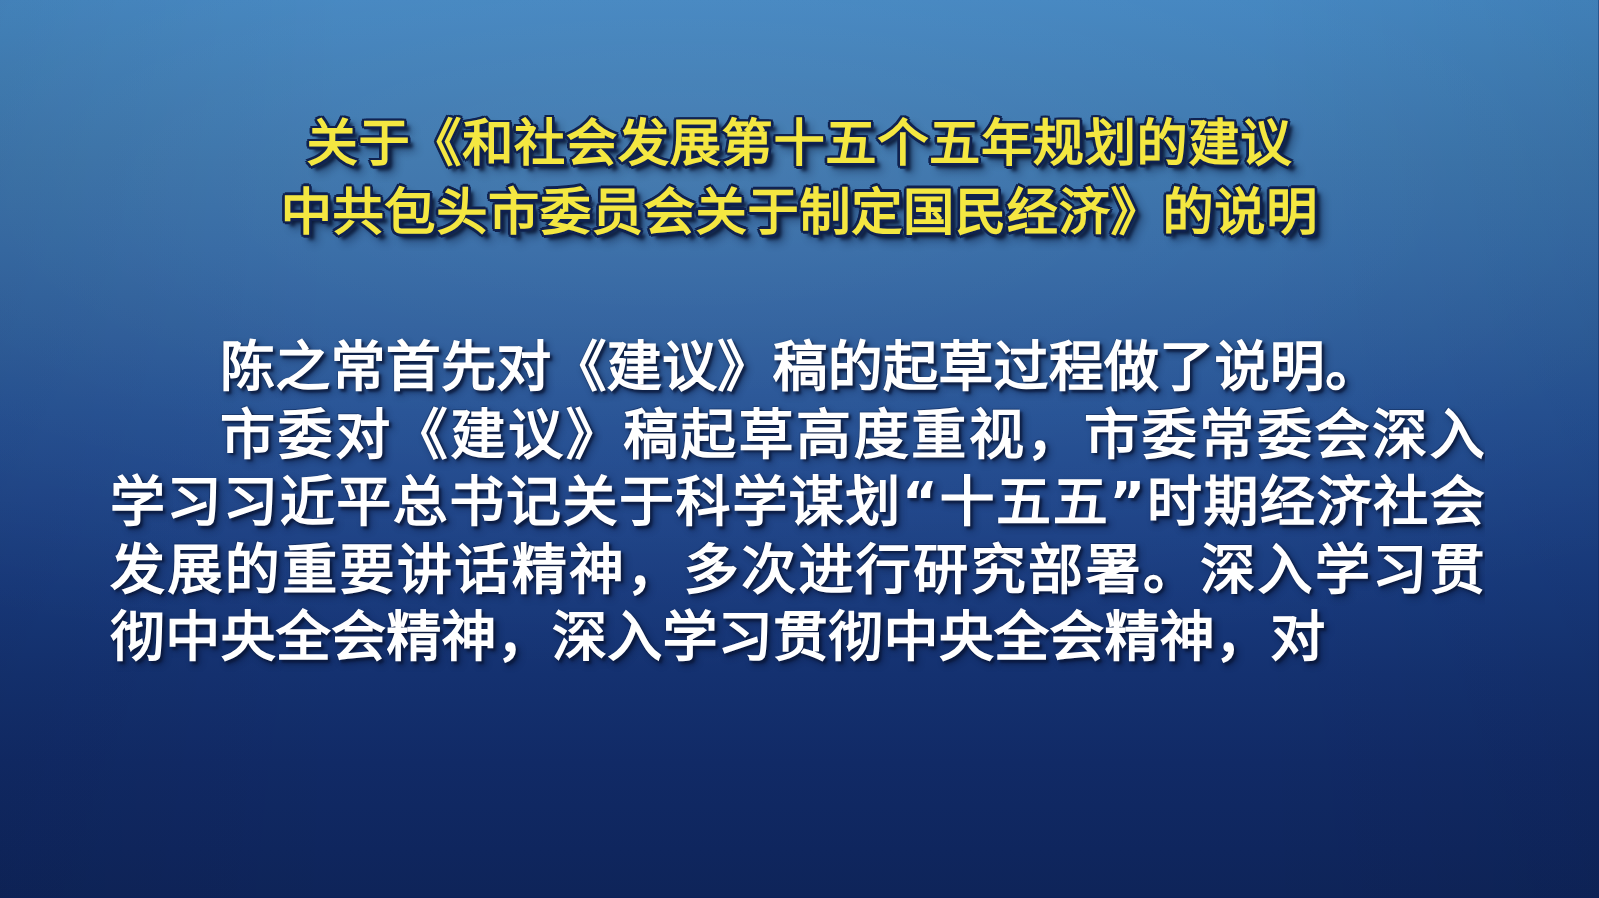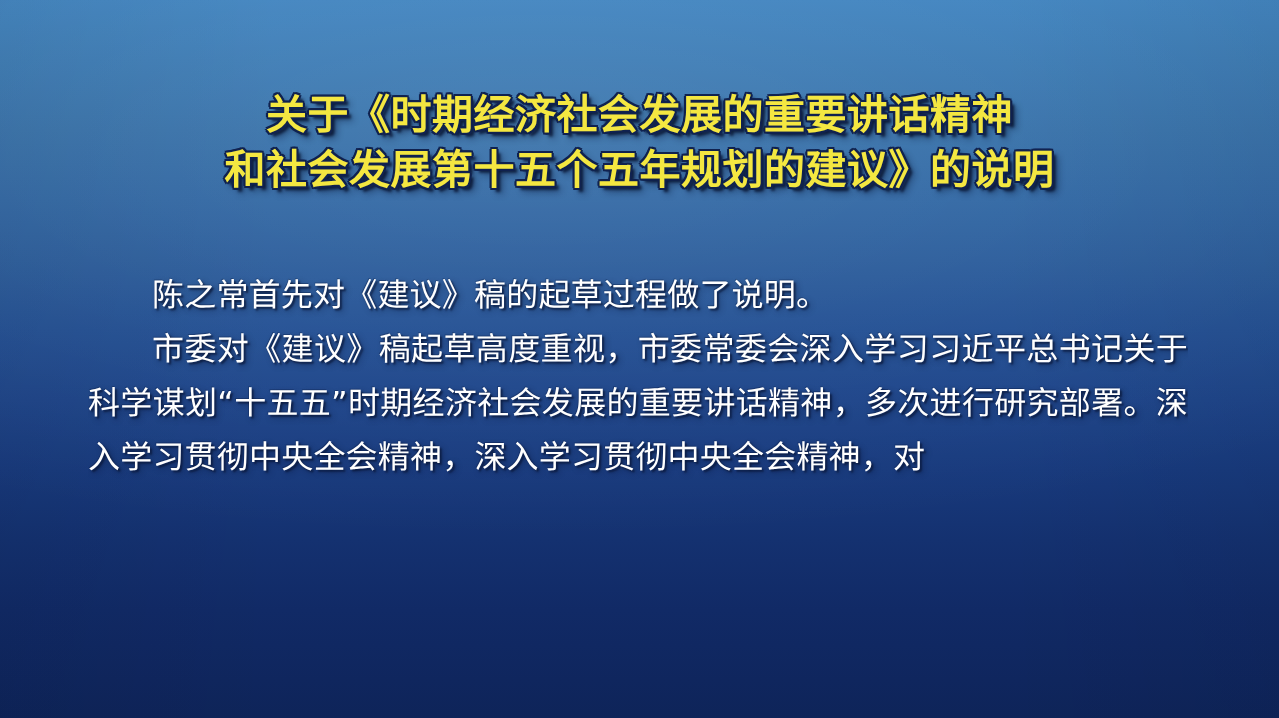--- a/index.html
+++ b/index.html
@@ -80,22 +80,22 @@
   #body-copy {
     position: absolute;
     left: 88px;
     top: 268px;
     width: 1100px;
     z-index: 3;
   }
   #body-copy .para {
     margin: 0;
     color: #ffffff;
-    font-size: 32px;
-    font-weight: 400;
+    font-size: 44px;
+    font-weight: 700;
     line-height: 54px;
     letter-spacing: 0.2px;
     text-indent: 2em;
     text-align: justify;
     text-justify: inter-character;
     text-shadow:
        2px 2px 2px rgba(8,20,52,0.75),
        3px 3px 6px rgba(8,20,52,0.45),
       -0.6px -0.6px 0 rgba(8,20,52,0.30);
   }
@@ -106,22 +106,22 @@
   #body-copy .para.clipped {
     overflow: hidden;
   }
 </style>
 </head>
 <body>
 
 <div id="slate">
 
   <div id="headline">
-    <span class="hl-line">关于《时期经济社会发展的重要讲话精神</span>
-    <span class="hl-line">和社会发展第十五个五年规划的建议》的说明</span>
+    <span class="hl-line">关于《和社会发展第十五个五年规划的建议</span>
+    <span class="hl-line">中共包头市委员会关于制定国民经济》的说明</span>
   </div>
 
   <div id="body-copy">
     <p class="para">陈之常首先对《建议》稿的起草过程做了说明。</p>
     <p class="para clipped">市委对《建议》稿起草高度重视，市委常委会深入学习习近平总书记关于科学谋划“十五五”时期经济社会发展的重要讲话精神，多次进行研究部署。深入学习贯彻中央全会精神，深入学习贯彻中央全会精神，对</p>
   </div>
 
 </div>
 
 </body></html>

